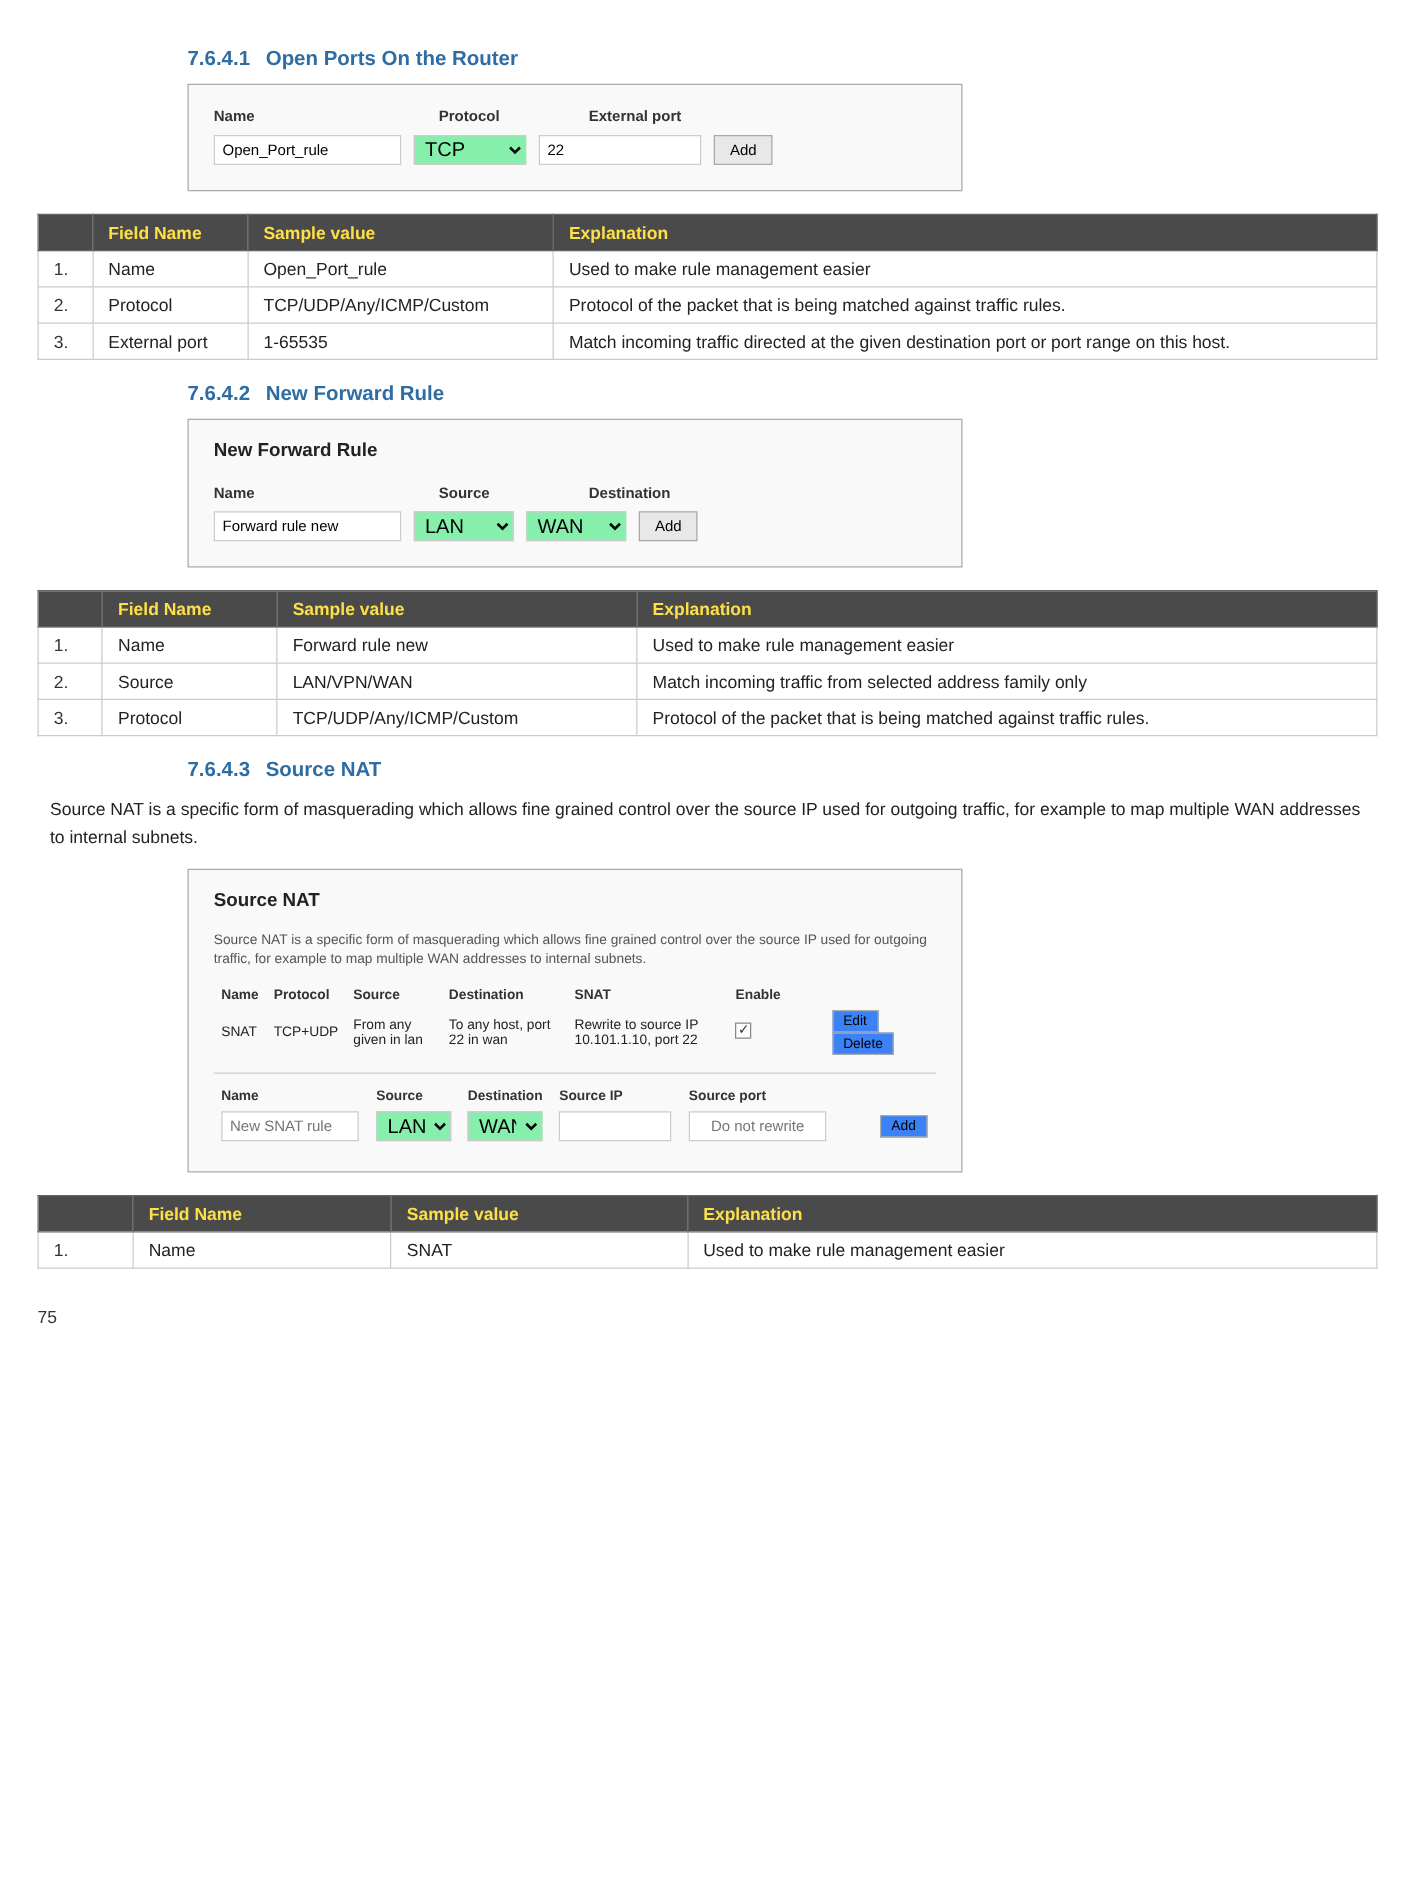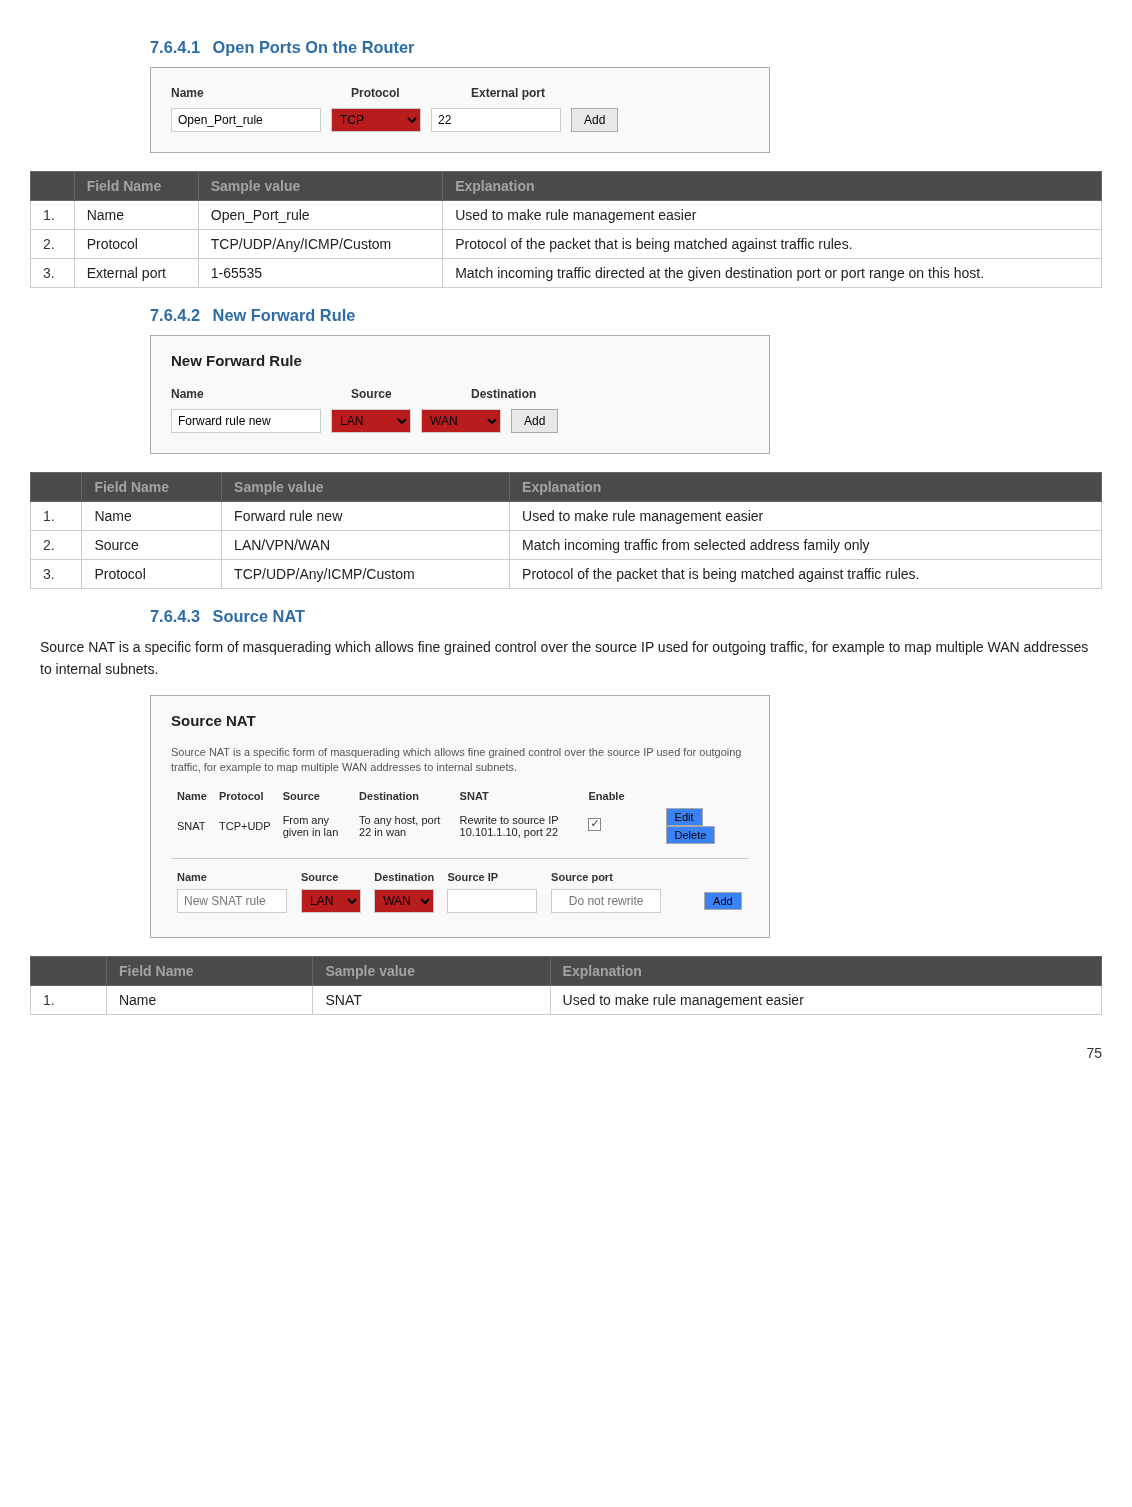--- a/index.html
+++ b/index.html
@@ -59,23 +59,23 @@
     }
     .ui-input {
       border: 1px solid #ccc;
       background: #fff;
       padding: 3px 6px;
       font-size: 12px;
       height: 24px;
     }
     .ui-select {
       border: 1px solid #ccc;
-      background: #b91c1c;
+      background: #86efac;
       padding: 2px 4px;
-      font-size: 12px;
+      font-size: 16px;
       height: 24px;
     }
     .ui-btn {
       border: 1px solid #aaa;
       background: #e8e8e8;
       padding: 3px 12px;
       font-size: 12px;
       cursor: pointer;
       height: 24px;
     }
@@ -90,21 +90,21 @@
 
     
     .data-table {
       width: 100%;
       border-collapse: collapse;
       margin-bottom: 18px;
       font-size: 14px;
     }
     .data-table thead tr {
       background: #4a4a4a;
-      color: #a3a3a3;
+      color: #fde047;
     }
     .data-table thead th {
       padding: 6px 12px;
       text-align: left;
       font-weight: bold;
       border: 1px solid #666;
     }
     .data-table tbody tr {
       background: #fff;
     }
@@ -171,21 +171,21 @@
       content: '✓';
       position: absolute;
       top: -2px;
       left: 1px;
       font-size: 11px;
       color: #333;
     }
 
     
     .page-number {
-      text-align: right;
+      text-align: left;
       margin-top: 30px;
       font-size: 14px;
       color: #333;
     }
 
     .indent {
       margin-left: 120px;
     }
   </style>
 </head>

